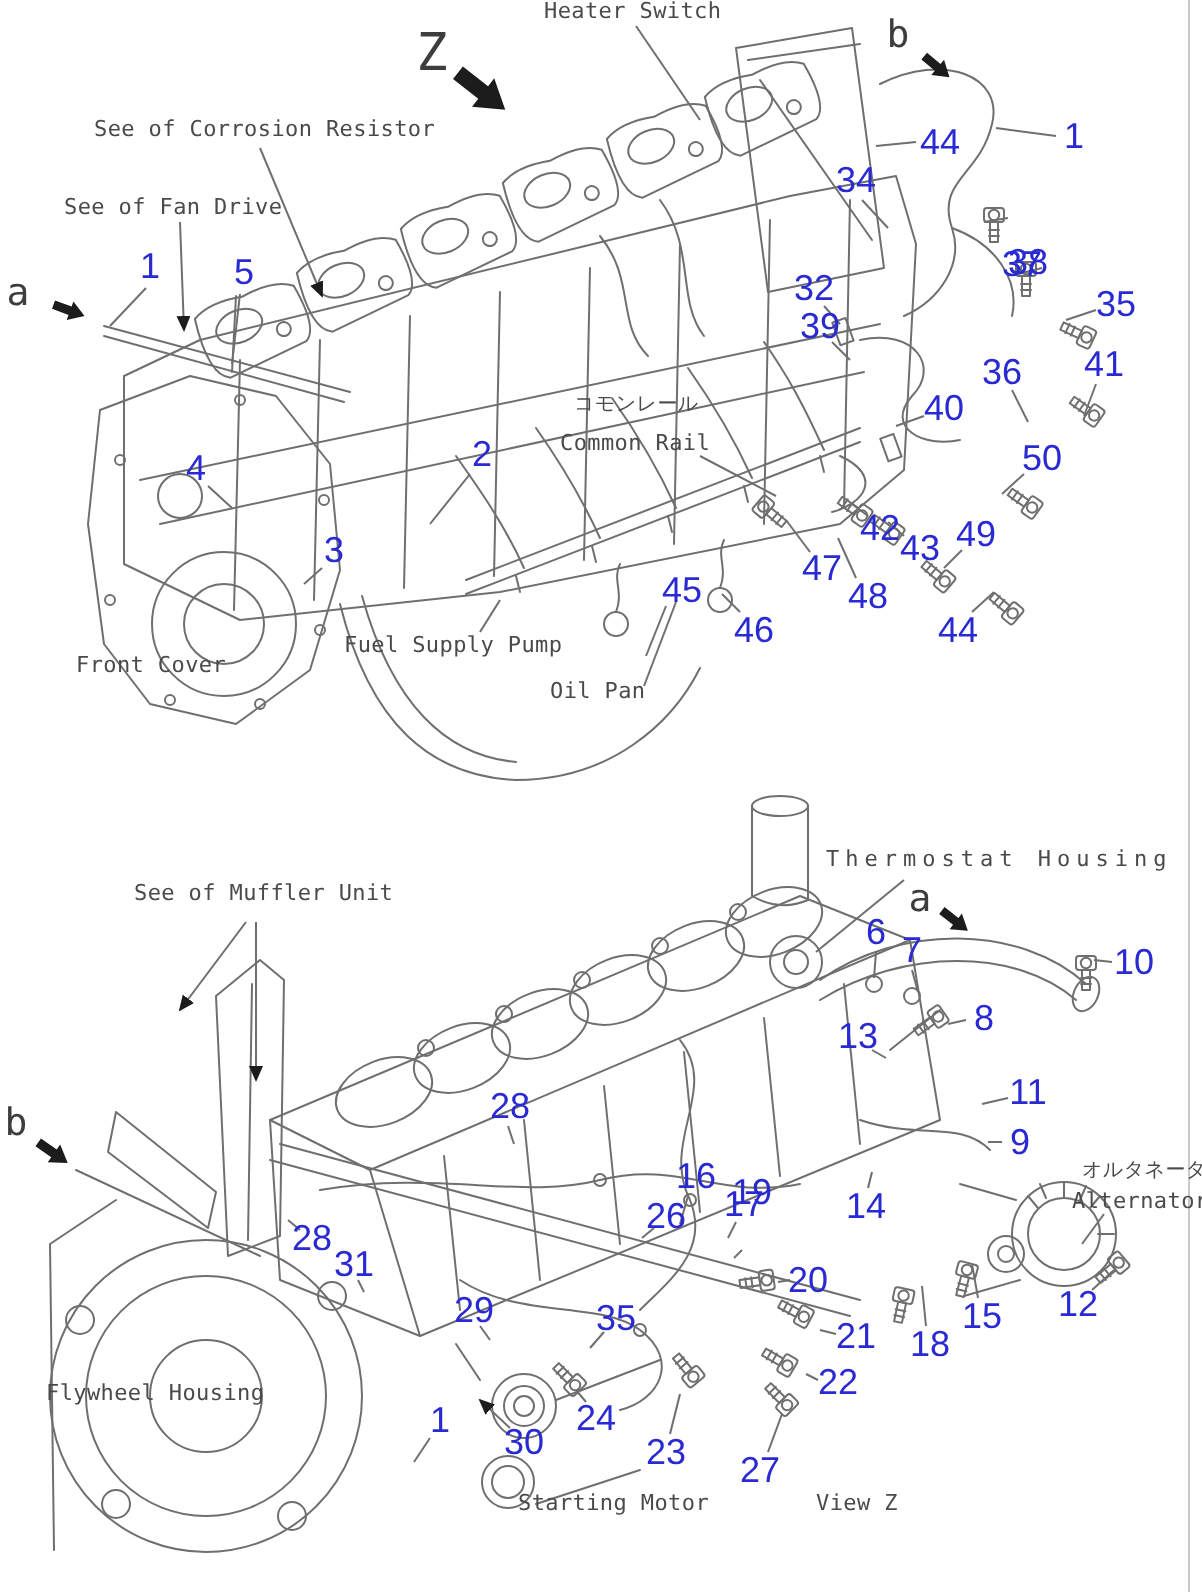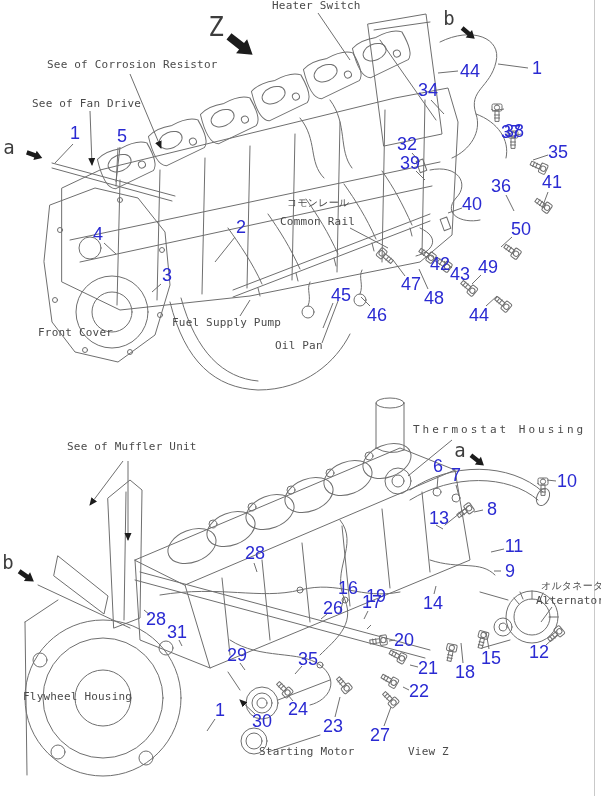--- a/index.html
+++ b/index.html
@@ -347,21 +347,21 @@
     </div>
   <div class="layer">
       <span class="view-marker" style="left: 460px; top: 450px;">a</span>
       <span class="view-marker" style="left: 8px; top: 562px;">b</span>
     </div>
   <div class="layer">
       <span class="callout" style="left: 438px; top: 466px;">6</span>
       <span class="callout" style="left: 456px; top: 475px;">7</span>
       <span class="callout" style="left: 567px; top: 481px;">10</span>
       <span class="callout" style="left: 492px; top: 509px;">8</span>
-      <span class="callout" style="left: 439px; top: 518px;">13</span>
+      <span class="callout" style="left: 429px; top: 518px;">13</span>
       <span class="callout" style="left: 514px; top: 546px;">11</span>
       <span class="callout" style="left: 510px; top: 571px;">9</span>
       <span class="callout" style="left: 255px; top: 553px;">28</span>
       <span class="callout" style="left: 156px; top: 619px;">28</span>
       <span class="callout" style="left: 177px; top: 632px;">31</span>
       <span class="callout" style="left: 348px; top: 588px;">16</span>
       <span class="callout" style="left: 333px; top: 608px;">26</span>
       <span class="callout" style="left: 372px; top: 602px;">17</span>
       <span class="callout" style="left: 376px; top: 596px;">19</span>
       <span class="callout" style="left: 433px; top: 603px;">14</span>

